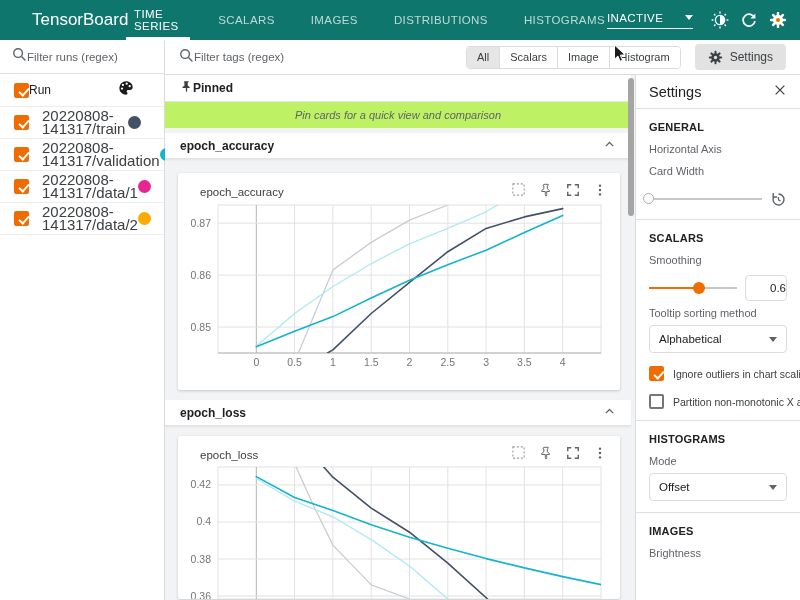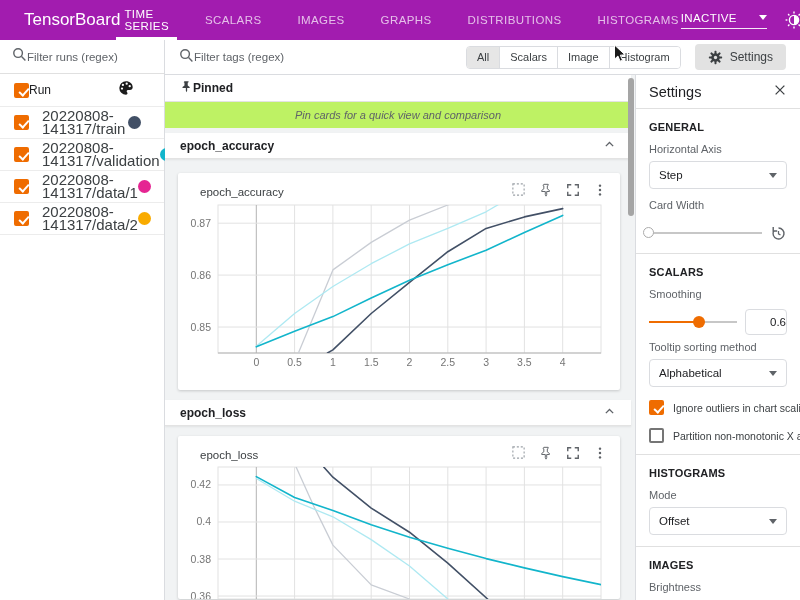--- a/index.html
+++ b/index.html
@@ -1,21 +1,21 @@
 <!DOCTYPE html>
 <html><head>
 <meta charset="utf-8">
 <style>
   * { margin:0; padding:0; box-sizing:border-box; }
   html,body { width:800px; height:600px; overflow:hidden; }
   body { font-family:"Liberation Sans","DejaVu Sans",sans-serif; background:#fff; color:#202124; }
   .app { position:relative; width:800px; height:600px; overflow:hidden; }
 
   
-  .hdr { height:40px; background:#a21caf; display:flex; align-items:stretch; padding-left:24px;justify-content:space-between; }
+  .hdr { height:40px; background:#0f766e; display:flex; align-items:stretch; padding-left:32px;justify-content:space-between; }
   .logo { font-size:17px; font-weight:500; color:#fff; display:flex; align-items:center; width:104px; }
   .tabs { display:flex; gap:32px; margin-left:2px; }
   .tab { position:relative; display:flex; align-items:center; font-size:11.5px; font-weight:500;
          letter-spacing:.4px; color:rgba(255,255,255,.72); cursor:default; padding:0 2px; }
   .tab.on { color:#fff; }
   .tab.on::after { content:""; position:absolute; left:-6px; right:-6px; bottom:0; height:3px; background:#fff; }
   .hdr-right { margin-left:auto; display:flex; align-items:center; gap:9px; padding-right:12px; }
   .status-dd { display:flex; align-items:center; justify-content:space-between; width:86px;
                border-bottom:1px solid rgba(255,255,255,.9); padding-bottom:4px; margin-right:8px; }
   .status-dd span { color:#fff; font-size:11.5px; font-weight:500; letter-spacing:.4px; }
@@ -104,21 +104,20 @@
 <body>
 
 <div class="app">
 
   <header class="hdr">
     <div class="logo">TensorBoard</div>
     <nav class="tabs">
       <span class="tab on">TIME SERIES</span>
       <span class="tab">SCALARS</span>
       <span class="tab">IMAGES</span>
-      <span class="tab">GRAPHS</span>
       <span class="tab">DISTRIBUTIONS</span>
       <span class="tab">HISTOGRAMS</span>
     </nav>
     <div class="hdr-right">
       <div class="status-dd">
         <span>INACTIVE</span>
         <span class="caret-w"></span>
       </div>
       <span class="hicon">
         <svg width="18" height="18" viewBox="0 0 18 18">
@@ -399,24 +398,20 @@
               <svg width="14" height="14" viewBox="0 0 16 16">
                   <path d="M3 3l10 10M13 3L3 13" stroke="#3c4043" stroke-width="1.5"></path>
                 </svg>
             </span>
           </div>
           <div class="divider"></div>
 
           <div class="sp-sec">
             <div class="sp-h">GENERAL</div>
             <div class="sp-l">Horizontal Axis</div>
-            <div class="select">
-              <span>Step</span>
-                <span class="caret-g"></span>
-            </div>
             <div class="sp-l">Card Width</div>
             <div class="slider-row">
               <div class="slider hollow">
                 <div class="fill" style="width: 0%;"></div>
                   <div class="thumb" style="left: 0%;"></div>
               </div>
               <span class="reset-btn">
                 <svg width="17" height="17" viewBox="0 0 18 18">
                     <path d="M9 3.2a5.8 5.8 0 1 1-5 2.9" fill="none" stroke="#5f6368" stroke-width="1.5"></path>
                     <path d="M3.4 2.2v4.2h4.2" fill="none" stroke="#5f6368" stroke-width="1.5"></path>

